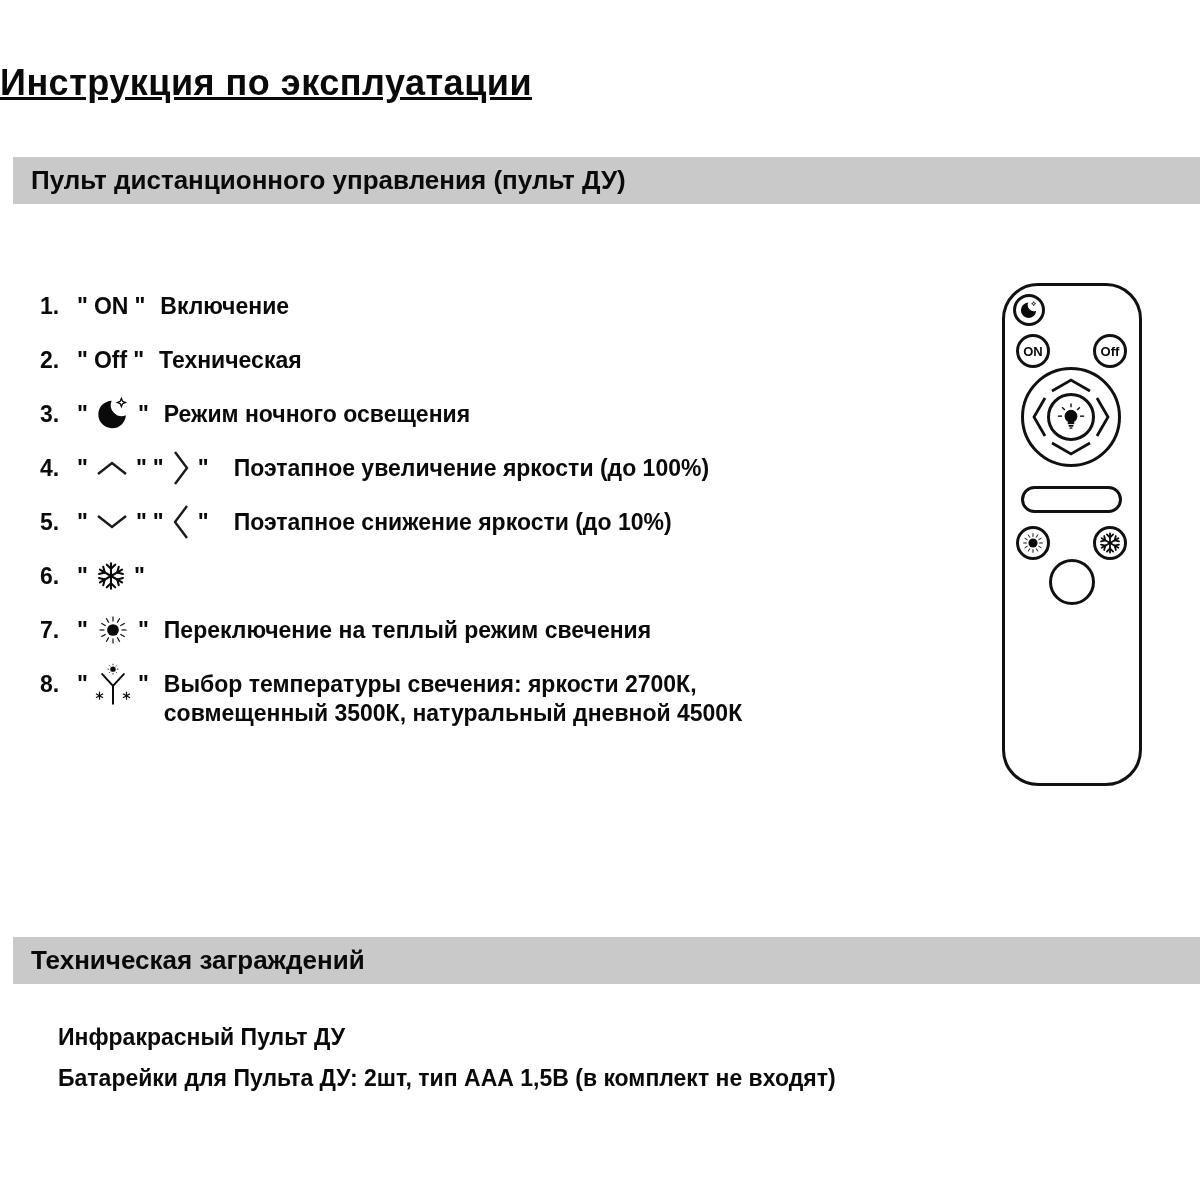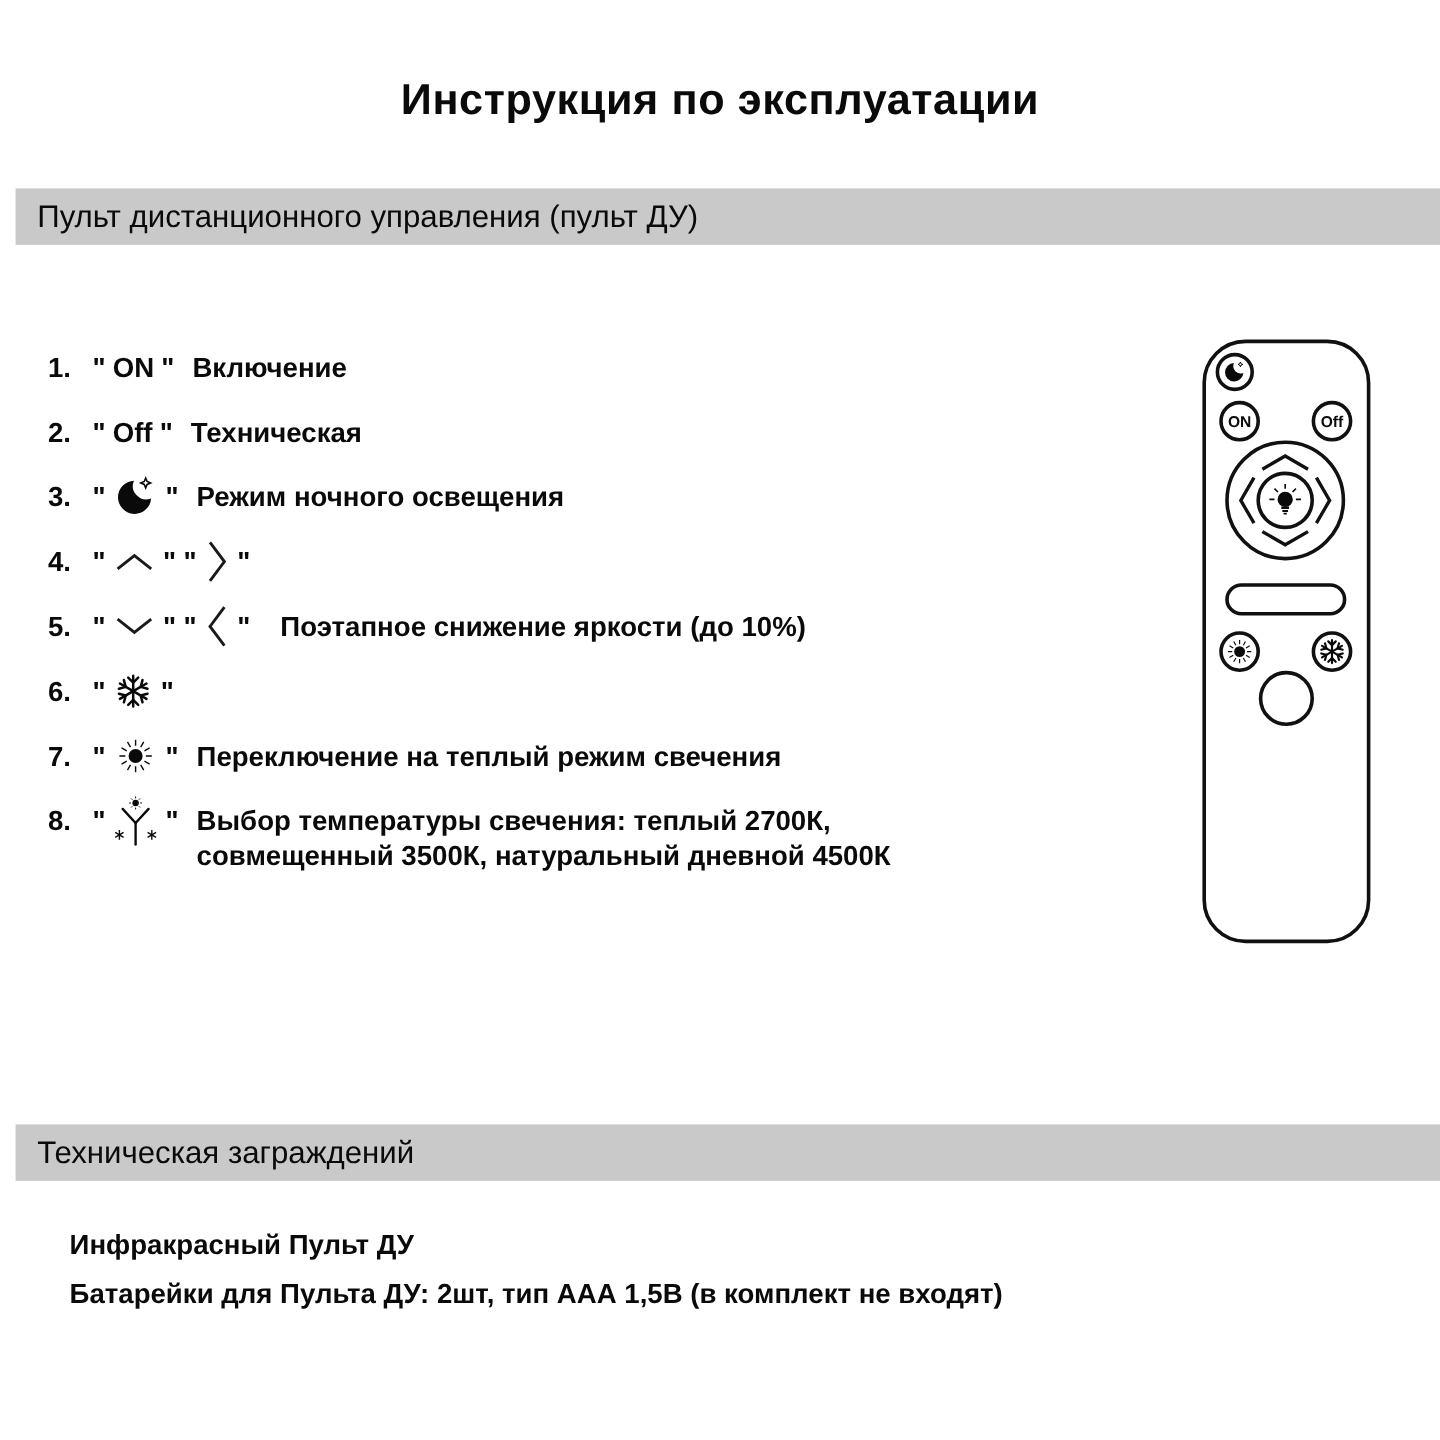--- a/index.html
+++ b/index.html
@@ -1,25 +1,25 @@
 <!DOCTYPE html>
 <html><head>
 <meta charset="utf-8">
 <style>
   html,body{margin:0;padding:0;background:#ffffff;}
   body{width:1200px;height:1200px;position:relative;overflow:hidden;
        font-family:"Liberation Sans", sans-serif;color:#0a0a0a;}
   .abs{position:absolute;}
   
-  .doc-title{top:62px;left:0;width:1200px;text-align:center;
-             font-size:36px;font-weight:bold;letter-spacing:.5px;}
+  .doc-title{top:62px;left:0;width:1200px;
+             font-size:36px;font-weight:bold;letter-spacing:.5px;text-decoration:underline;}
   
   .section-bar{left:13px;width:1187px;height:47px;background:#c9c9c9;
                display:flex;align-items:center;}
-  .section-bar .bar-label{font-size:26px;font-weight:normal;padding-left:18px;}
+  .section-bar .bar-label{font-size:26px;font-weight:bold;padding-left:18px;}
   .bar-remote{top:157px;}
   .bar-tech{top:937px;}
   
   .instr-list{left:40px;top:279px;width:900px;}
   .item{display:flex;align-items:center;height:54px;font-size:23px;font-weight:bold;}
   .item.tall{height:auto;min-height:54px;align-items:flex-start;}
   .item .lead{display:flex;align-items:center;height:54px;}
   .num{width:34px;}
   .q{margin:0 3px;}
   .tok{margin:0 3px;}
@@ -95,20 +95,21 @@
       </svg>
     </span>
     <span class="q">"</span>
     <span class="q">"</span>
     <span class="ic">
       <svg width="20" height="38" viewBox="0 0 20 38">
         <polyline points="4,3 16,19 4,35" fill="none" stroke="#1a1a1a" stroke-width="2.4"></polyline>
       </svg>
     </span>
     <span class="q">"</span>
+    <span class="desc gap">Поэтапное увеличение яркости (до 100%)</span>
   </div>
 
   <div class="item">
     <span class="num">5.</span>
     <span class="q">"</span>
     <span class="ic">
       <svg width="34" height="18" viewBox="0 0 34 18">
         <polyline points="3,3 17,14 31,3" fill="none" stroke="#1a1a1a" stroke-width="2.4"></polyline>
       </svg>
     </span>
@@ -217,21 +218,21 @@
               <line x1="8.9" y1="34.75" x2="1.1" y2="39.25"></line>
             <line x1="35" y1="32.5" x2="35" y2="41.5"></line>
               <line x1="31.1" y1="34.75" x2="38.9" y2="39.25"></line>
               <line x1="38.9" y1="34.75" x2="31.1" y2="39.25"></line>
           </g>
         </svg>
       </span>
       <span class="q">"</span>
     </span>
     <span class="desc-col">
-      <span style="display:block">Выбор температуры свечения: теплый 2700К,</span>
+      <span style="display:block">Выбор температуры свечения: яркости 2700К,</span>
       <span style="display:block">совмещенный 3500К, натуральный дневной 4500К</span>
     </span>
   </div>
 </div>
 
 <div class="abs remote">
 
   <div class="rc-btn" style="left:8px;top:8px;width:32px;height:32px;">
     <span style="line-height:0;">
       <svg width="20" height="20" viewBox="0 0 24 24">

